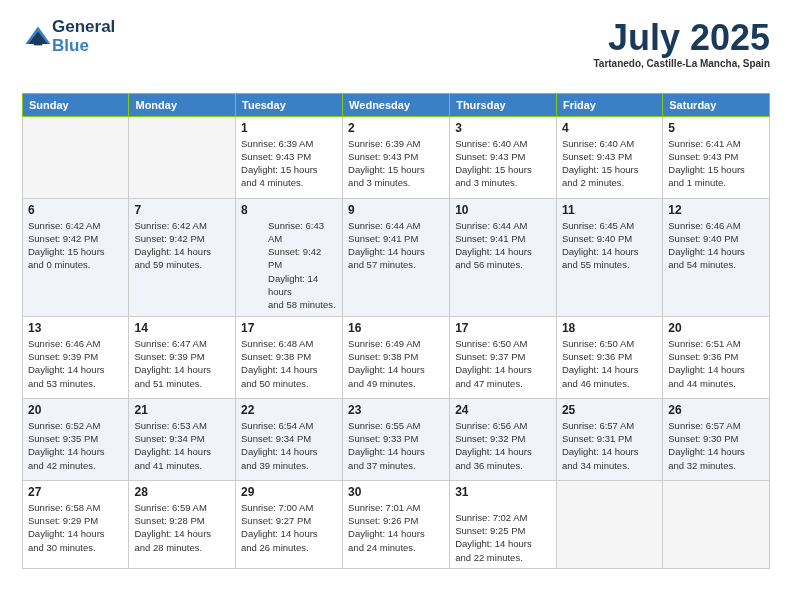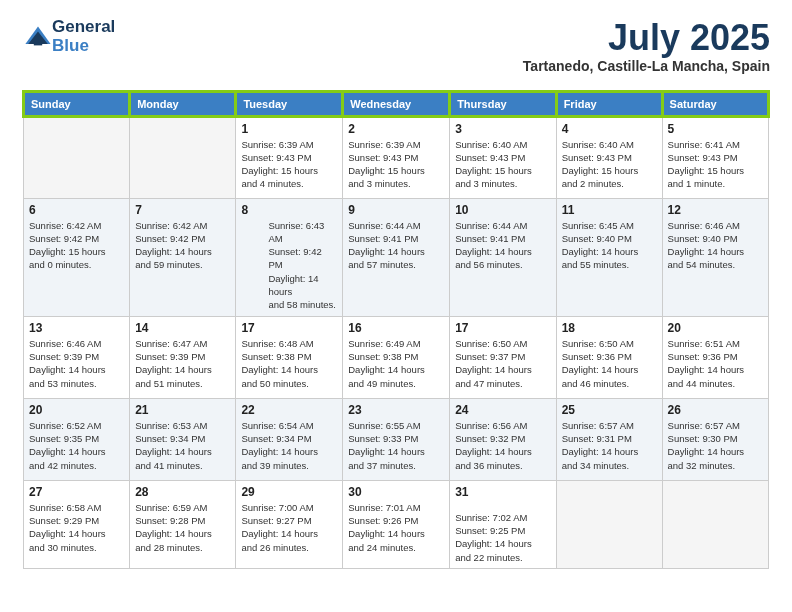--- a/index.html
+++ b/index.html
@@ -13,21 +13,21 @@
     .page {
       width: 792px;
       height: 612px;
       padding: 18px 22px 12px 22px;
       background: #fff;
     }
     .header {
       display: flex;
       justify-content: space-between;
       align-items: flex-start;
-      margin-bottom: 16px;
+      margin-bottom: 24px;
     }
     .logo {
       display: flex;
       align-items: flex-end;
       gap: 0;
     }
     .logo-icon {
       width: 28px;
       height: 28px;
       margin-left: 2px;
@@ -35,37 +35,37 @@
     .title-block {
       text-align: right;
     }
     .title-month {
       font-size: 36px;
       color: #1a3a5c;
       font-weight: bold;
       line-height: 1.1;
     }
     .title-location {
-      font-size: 14px;
+      font-size: 10px;
       color: #333;
       font-weight: bold;
     }
     .calendar {
       width: 100%;
       border-collapse: collapse;
       font-size: 10px;
     }
     .calendar th {
       background: #3b7fc4;
       color: #fff;
       text-align: left;
       padding: 5px 6px;
       font-size: 11px;
       font-weight: bold;
-      border: 3px solid #84cc16;
+      border: 1px solid #84cc16;
     }
     .calendar td {
       border: 1px solid #ccc;
       vertical-align: top;
       padding: 4px 5px;
       width: 108px;
       min-height: 80px;
       height: 82px;
       background: #fff;
     }

